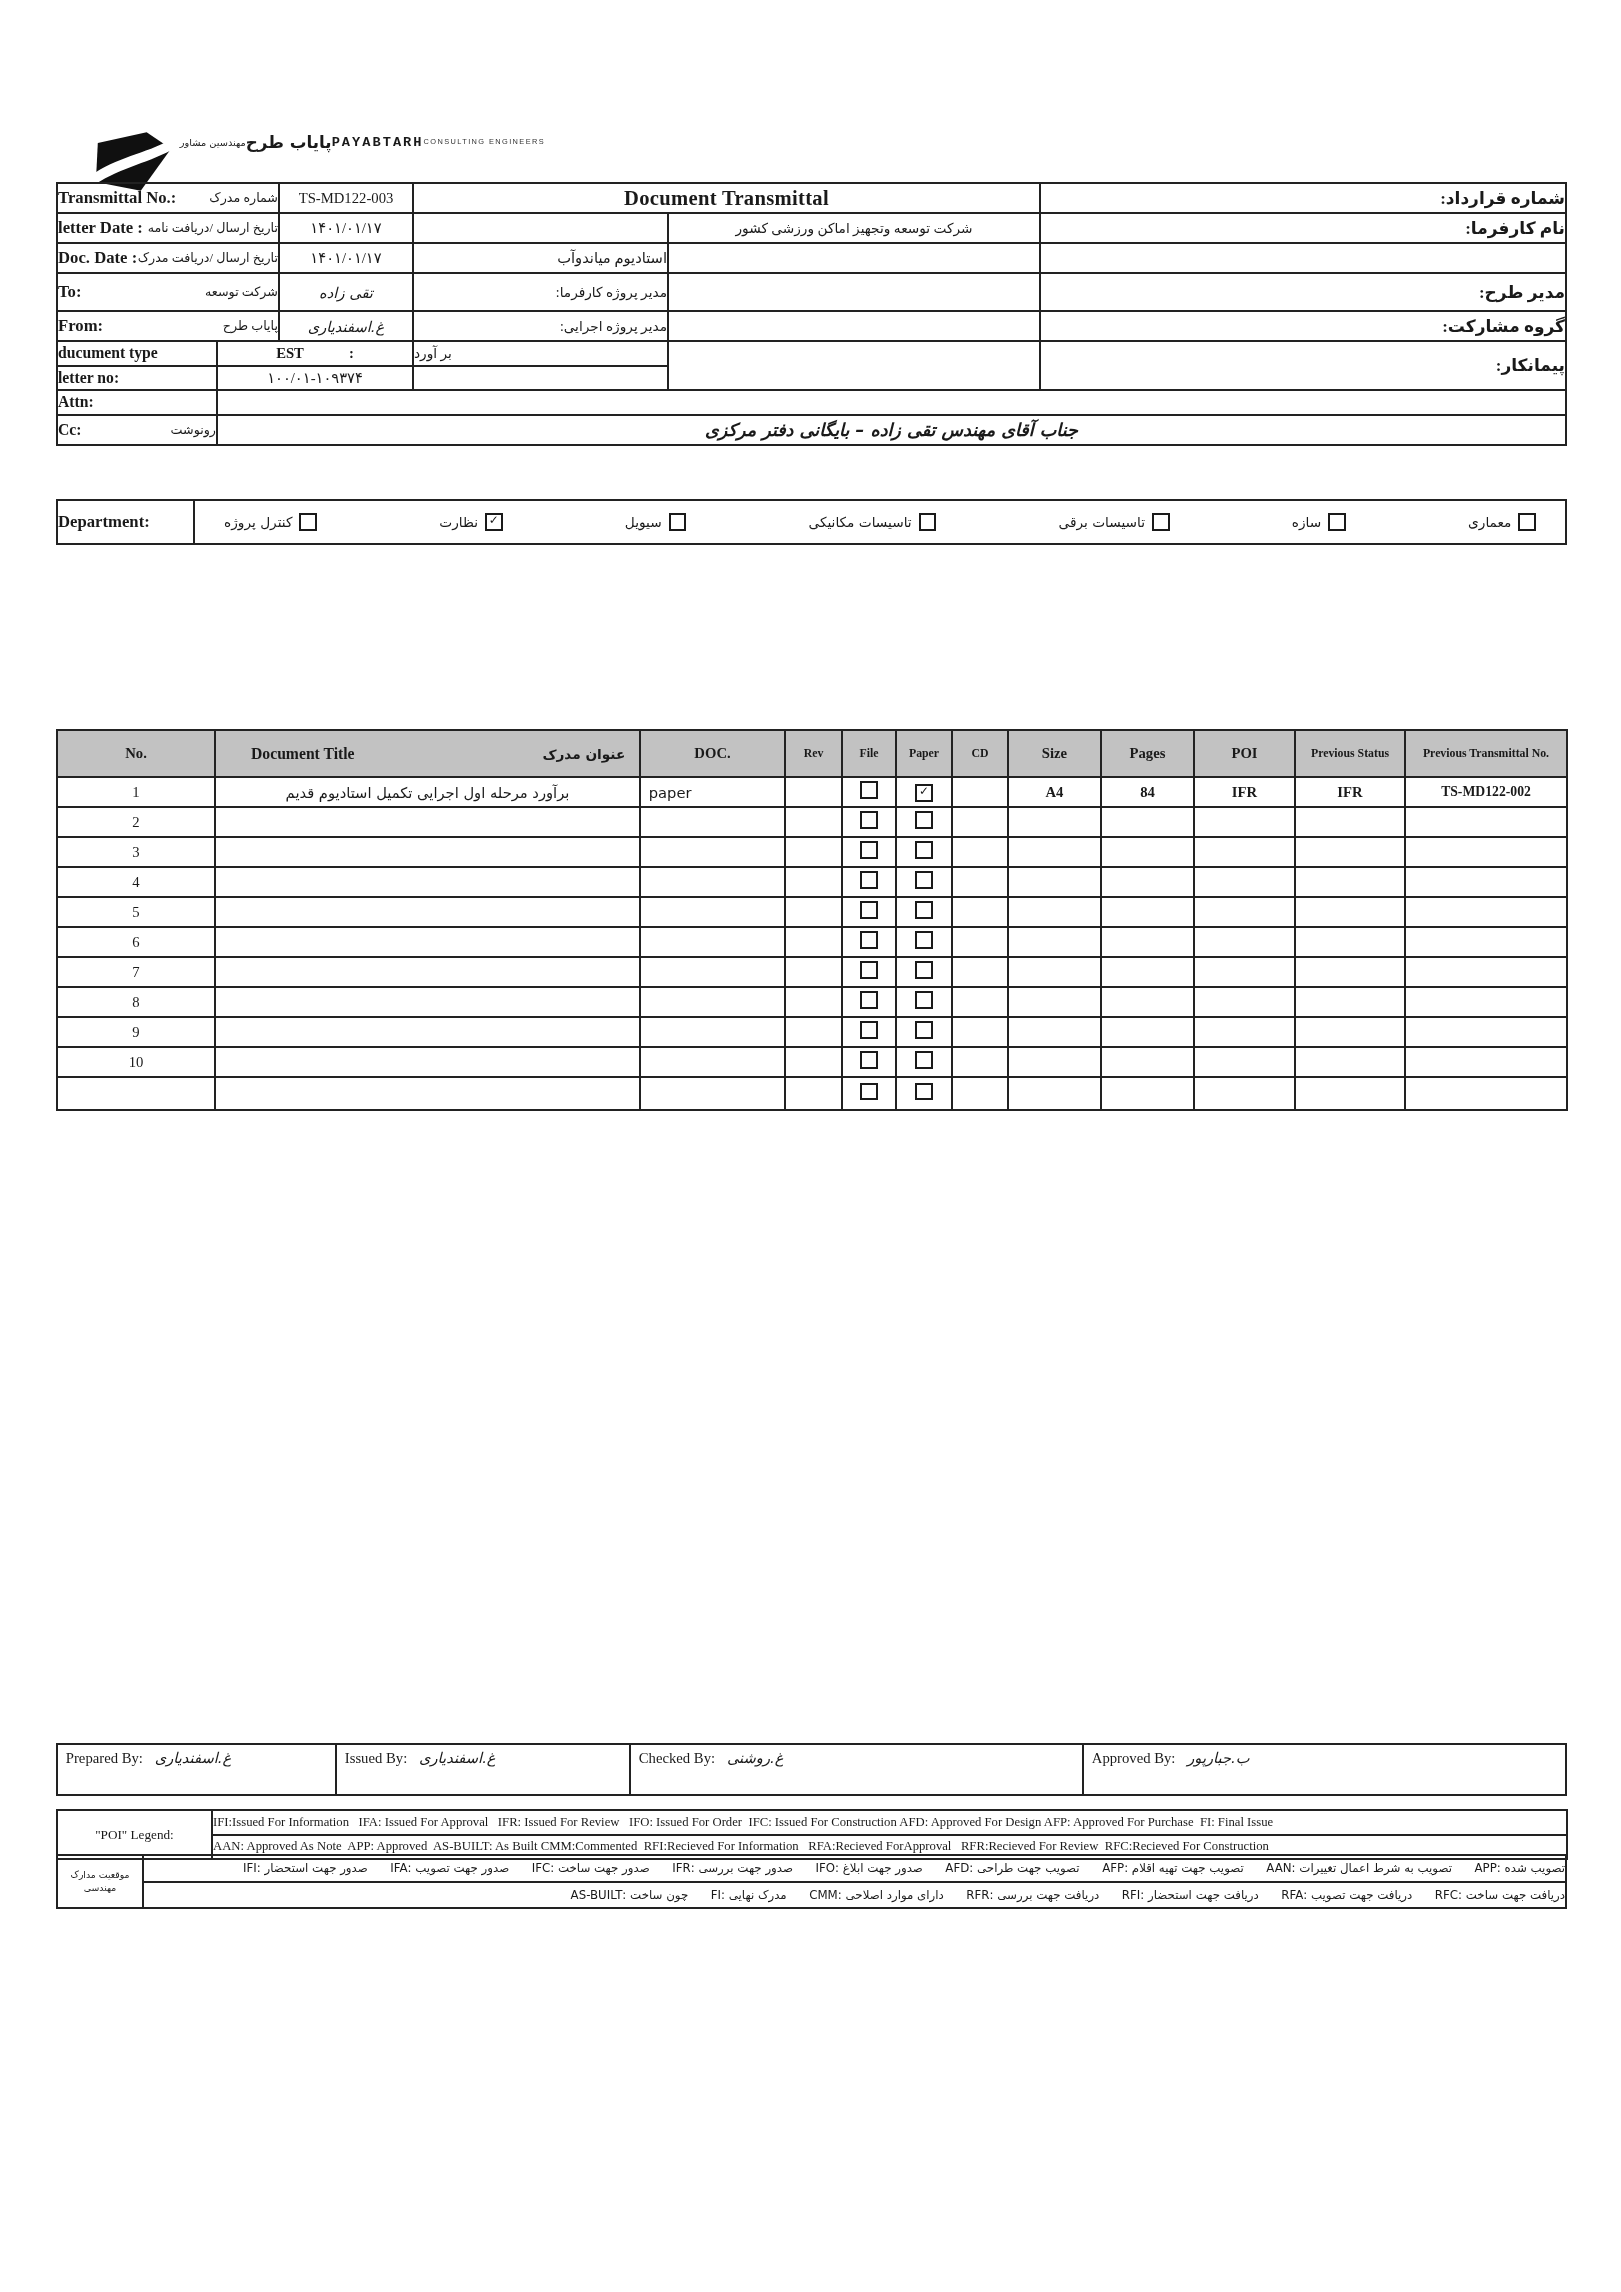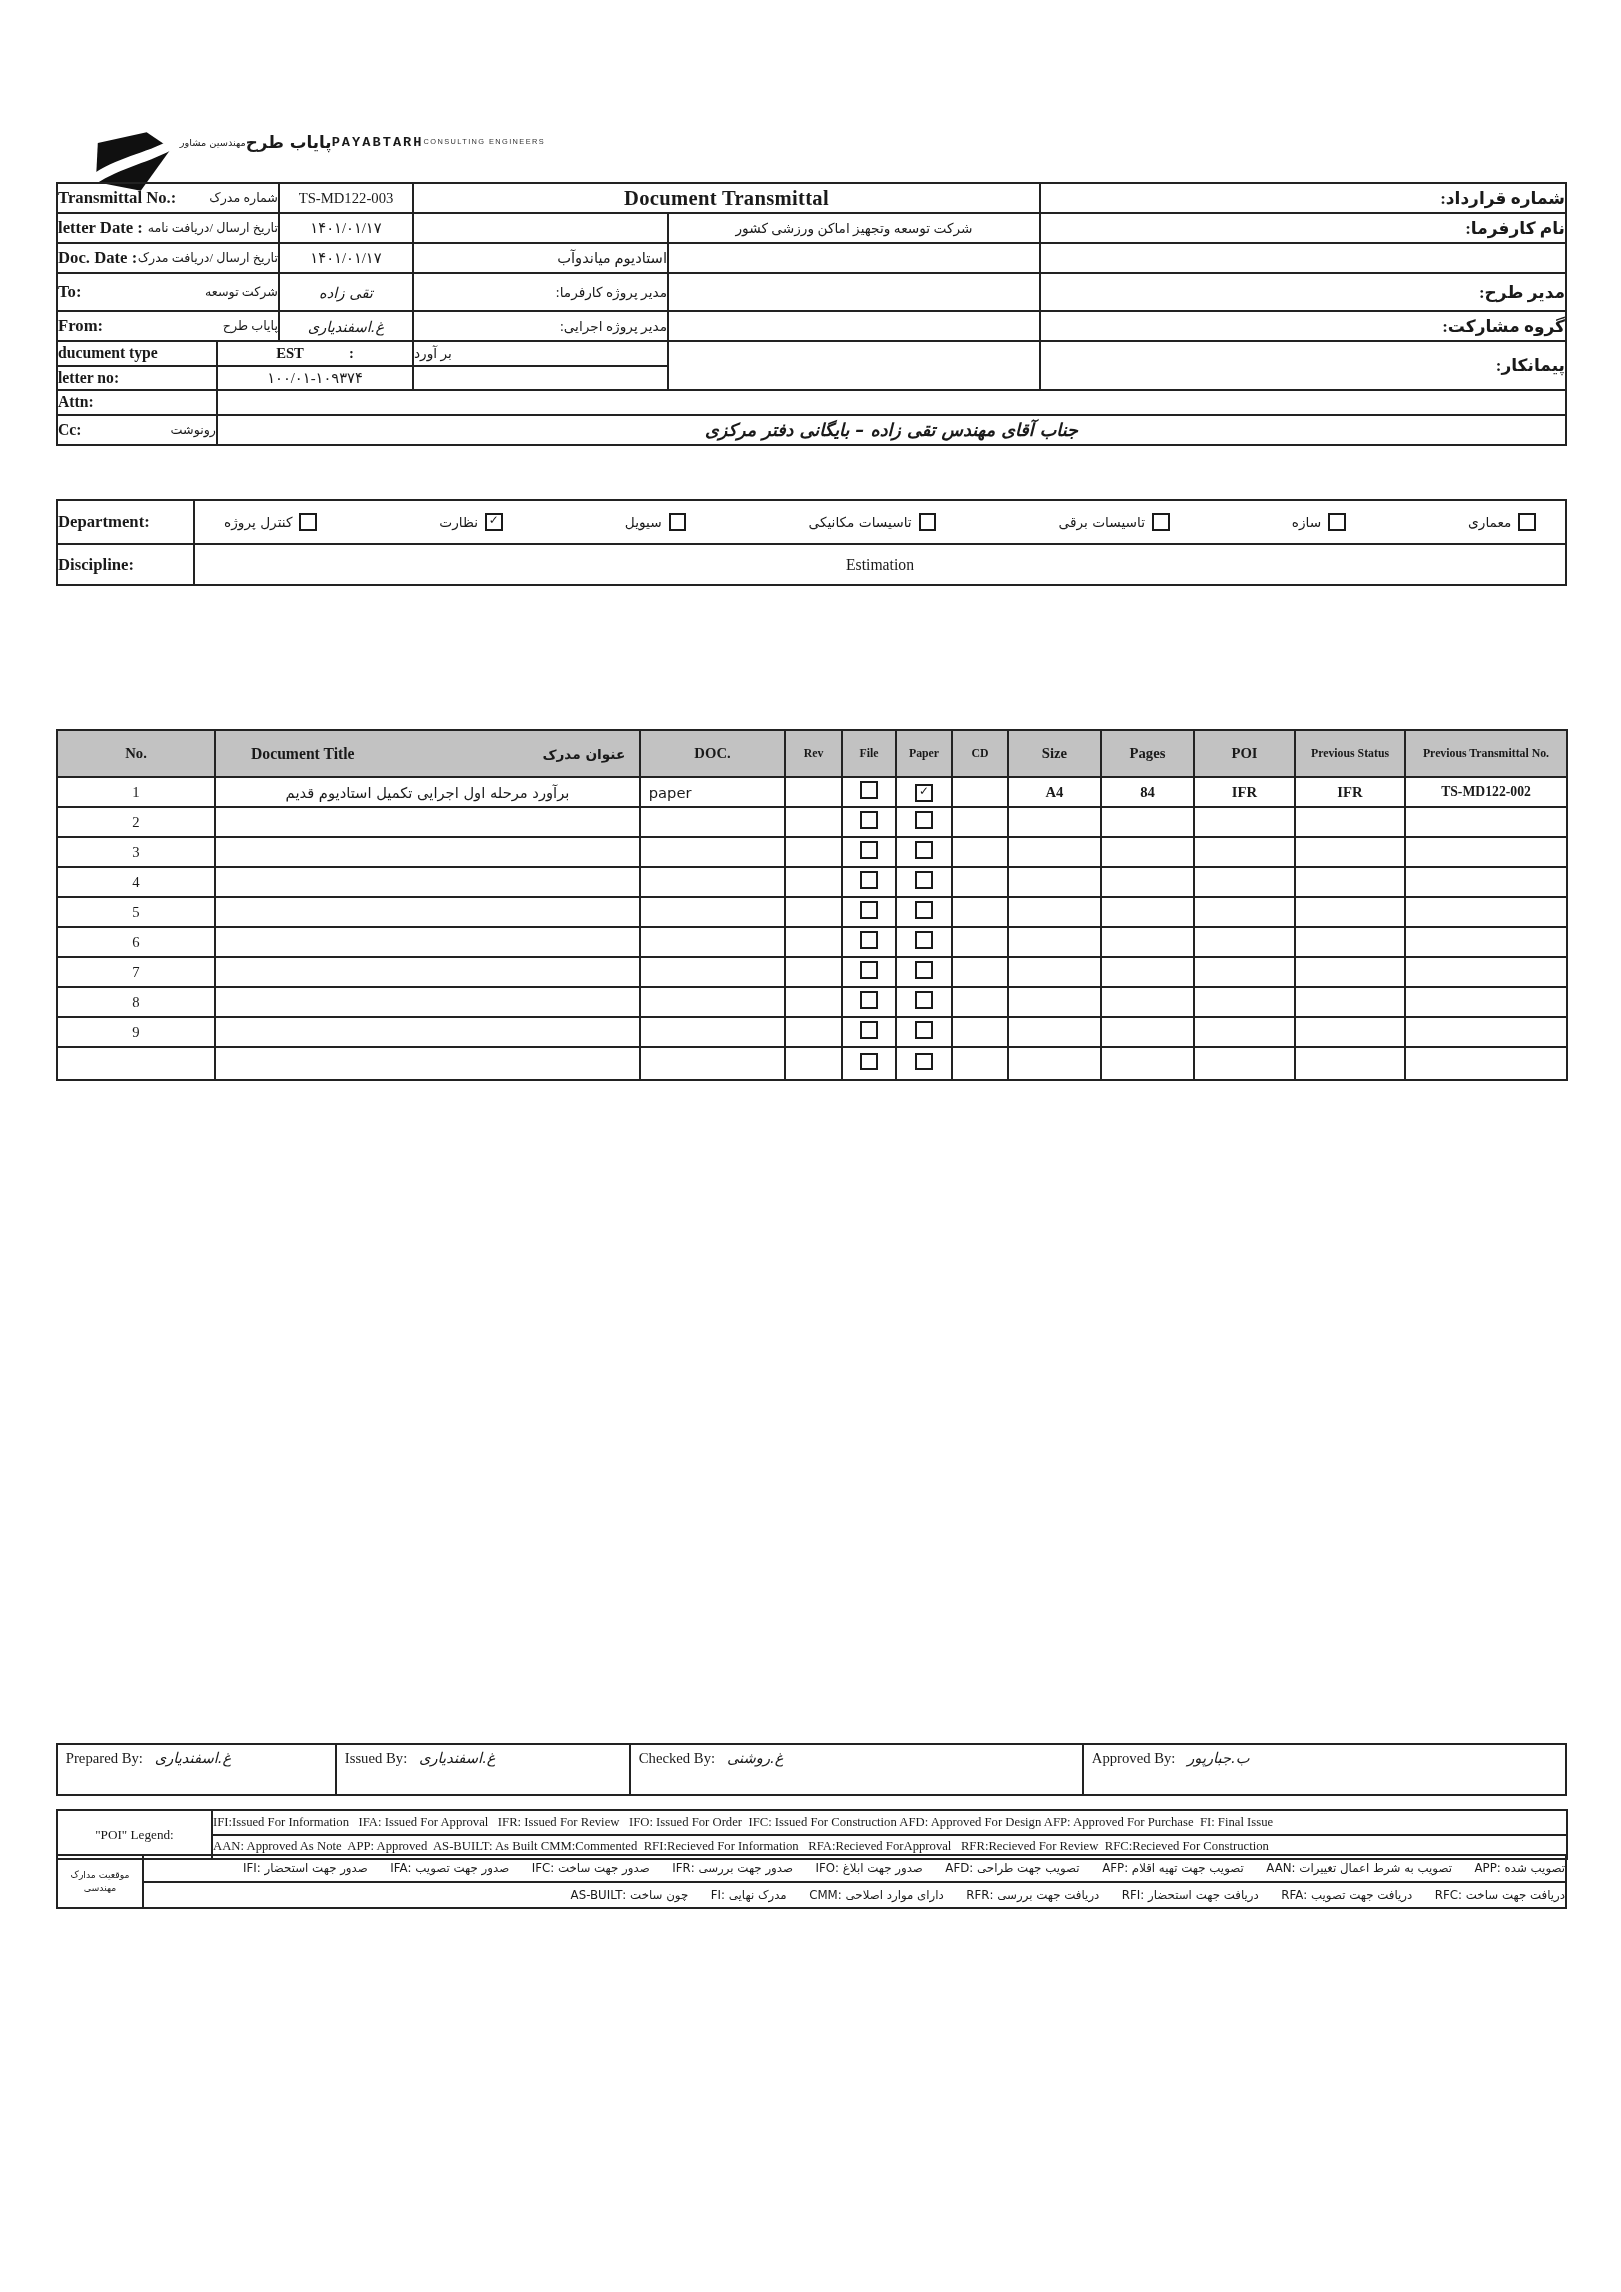--- a/index.html
+++ b/index.html
@@ -251,24 +251,20 @@
               <span class="ck-item">
                 <span class="cbx checked">✓</span>
                 <span class="ck-lbl">نظارت</span>
               </span>
               <span class="ck-item">
                 <span class="cbx"></span>
                 <span class="ck-lbl">کنترل پروژه</span>
               </span>
             </div>
       </td>
-    </tr>
-    <tr style="height:41px">
-      <td class="d-lbl">Discipline:</td>
-      <td class="disc-val">Estimation</td>
     </tr>
   </tbody>
     </table>
 
   <table class="tbl doc-tbl">
     <colgroup>
       <col style="width:158px">
         <col style="width:425px">
         <col style="width:145px">
         <col style="width:57px">
@@ -423,20 +419,34 @@
           <td class="c-file"><span class="cbx"></span></td>
           <td class="c-paper"><span class="cbx"></span></td>
           <td class="c-cd"></td>
           <td class="c-size"></td>
           <td class="c-pages"></td>
           <td class="c-poi"></td>
           <td class="c-prev_status"></td>
           <td class="c-prev_transmittal"></td>
         </tr>
         <tr>
+          <td class="c-no">10</td>
+          <td class="c-title"></td>
+          <td class="c-doc"></td>
+          <td class="c-rev"></td>
+          <td class="c-file"><span class="cbx"></span></td>
+          <td class="c-paper"><span class="cbx"></span></td>
+          <td class="c-cd"></td>
+          <td class="c-size"></td>
+          <td class="c-pages"></td>
+          <td class="c-poi"></td>
+          <td class="c-prev_status"></td>
+          <td class="c-prev_transmittal"></td>
+        </tr>
+        <tr>
           <td class="c-no"></td>
           <td class="c-title"></td>
           <td class="c-doc"></td>
           <td class="c-rev"></td>
           <td class="c-file"><span class="cbx"></span></td>
           <td class="c-paper"><span class="cbx"></span></td>
           <td class="c-cd"></td>
           <td class="c-size"></td>
           <td class="c-pages"></td>
           <td class="c-poi"></td>

